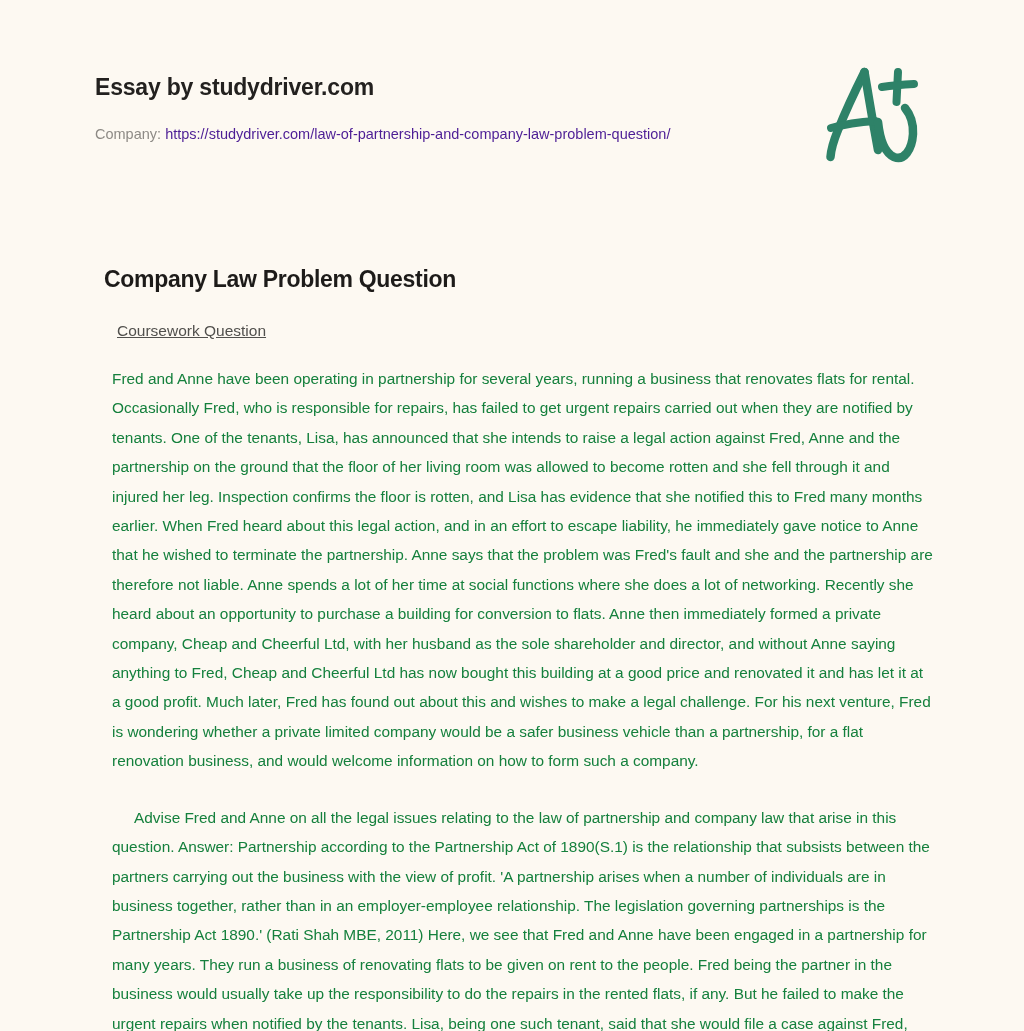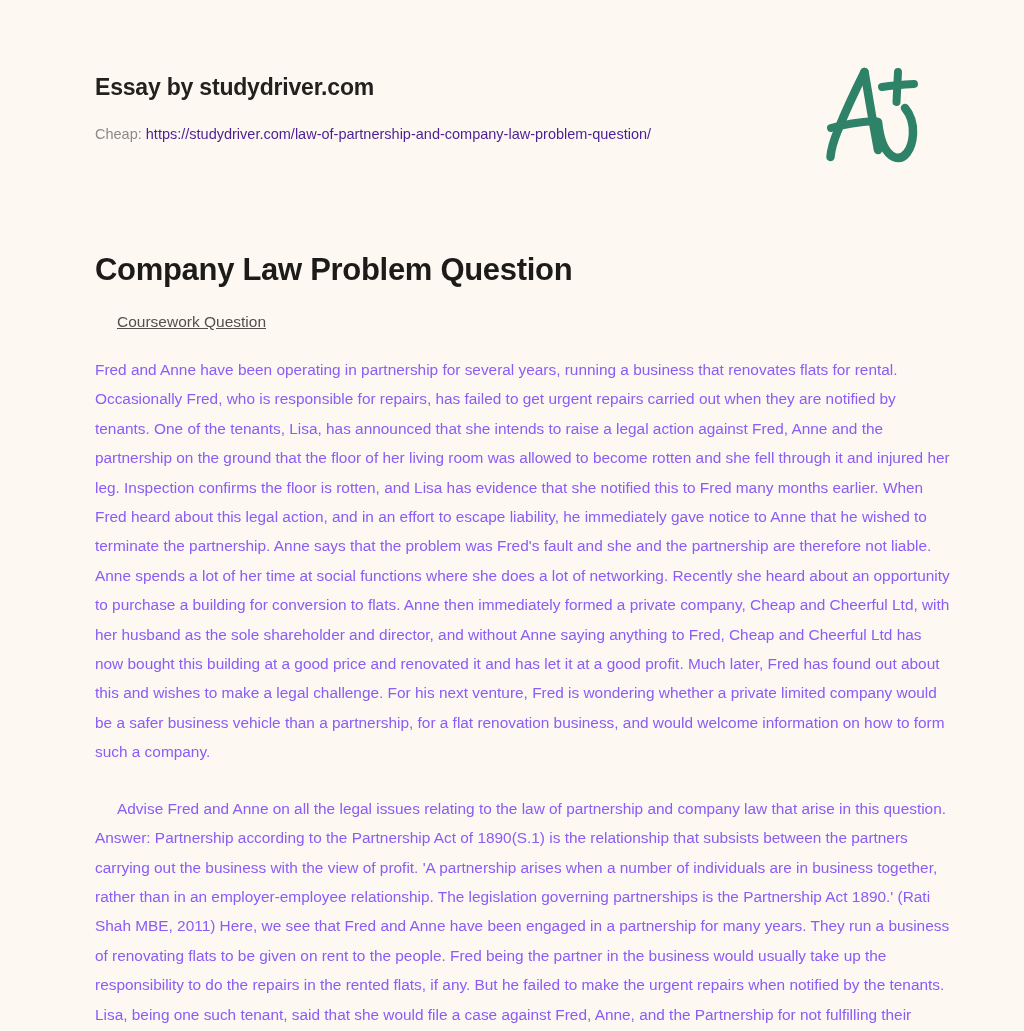--- a/index.html
+++ b/index.html
@@ -73,65 +73,65 @@
 
   
   .article {
     position: absolute;
     left: 95px;
     top: 250px;
     width: 856px;
   }
 
   .title {
-    margin: 0;
+    margin: 9px;
     padding: 0;
-    font-size: 31px;
+    font-size: 23px;
     font-weight: bold;
     color: #1d1b19;
     letter-spacing: -0.3px;
     line-height: 40px;
   }
 
   .subtitle {
     margin: 0;
     padding: 0;
     margin-top: 21px;
     margin-left: 22px;
     font-size: 15.5px;
     color: #51504d;
     line-height: 22px;
     text-decoration: underline;
   }
 
   .body-text {
-    margin: 0;
+    margin: 17px;
     padding: 0;
     margin-top: 22px;
     font-size: 15.4px;
     line-height: 29.4px;
-    color: #8b5cf6;
+    color: #15803d;
     text-align: left;
   }
   .body-text.indented {
     text-indent: 22px;
     margin-top: 27px;
   }
 </style>
 </head>
 <body>
 
 <div class="page">
 
   <div class="header">
 
     <div class="byline">Essay by studydriver.com</div>
 
     <div class="source-line">
-      <span class="source-label">Cheap:</span>
+      <span class="source-label">Company:</span>
       <a class="source-url" href="#">https://studydriver.com/law-of-partnership-and-company-law-problem-question/</a>
     </div>
 
     <div class="logo">
       <svg viewBox="0 0 120 115" xmlns="http://www.w3.org/2000/svg" fill="none" stroke="#2e8268" stroke-linecap="round" stroke-linejoin="round">
 
         <path d="M52.5 14 C47 25, 34 52, 26 72 C21.5 83, 19 92, 18.5 99" stroke-width="8.5"></path>
 
         <path d="M52.5 14 C55 28, 58.5 50, 61.5 67 C63.5 78, 65 86, 66 92" stroke-width="8.5"></path>
 

